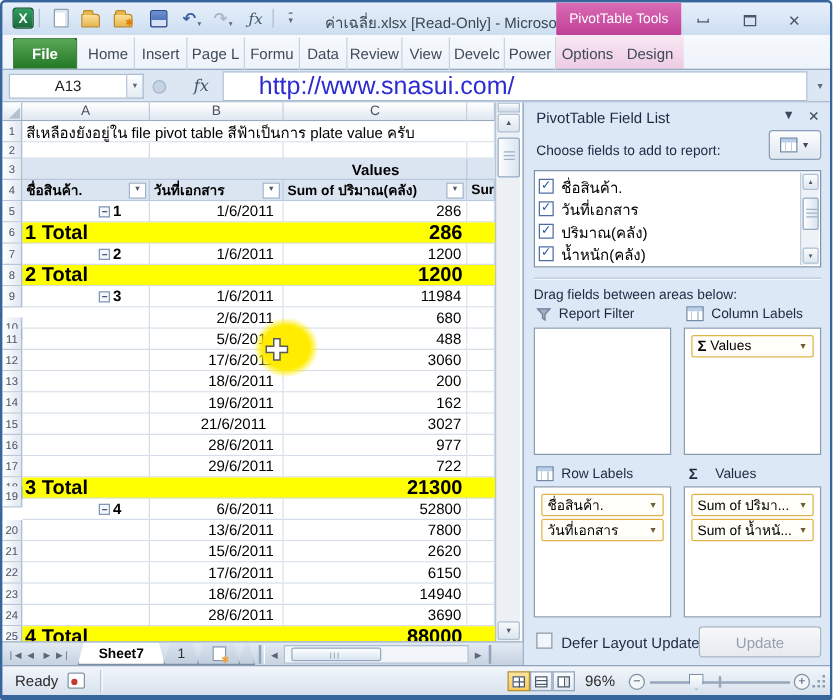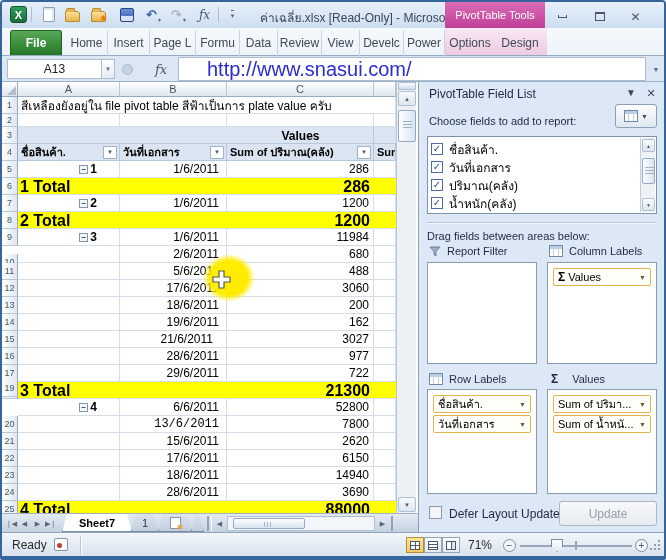--- a/index.html
+++ b/index.html
@@ -397,31 +397,31 @@
         <div class="rowhdr" style="top: 283px; height: 17px; position: absolute;">17</div>
         <div class="cell right" style="left: 16px; top: 283px; width: 102px; height: 17px; padding-right: 22px; position: absolute;"></div>
         <div class="cell right" style="left: 118px; top: 283px; width: 107px; height: 17px; padding-right: 7px; position: absolute;">29/6/2011</div>
         <div class="cell right" style="left: 225px; top: 283px; width: 147px; height: 17px; padding-right: 4px; position: absolute;">722</div>
         <div class="cell" style="left: 372px; top: 283px; width: 22px; height: 17px; position: absolute;"></div>
         <div class="rowhdr" style="top: 300px; height: 17px; position: absolute;">18</div>
         <div class="total-row abs" style="left: 16px; top: 300px; width: 378px; height: 17px; display: flex; align-items: center; position: absolute;">
           <div style="left: 2px; top: 0px; height: 17px; display: flex; align-items: center; position: absolute;">3 Total</div>
           <div style="right: 26px; top: 0px; height: 17px; display: flex; align-items: center; position: absolute;">21300</div>
         </div>
-        <div class="rowhdr" style="top: 298px; height: 17px; position: absolute; text-align: center;">19</div>
+        <div class="rowhdr" style="top: 307px; height: 17px; position: absolute; text-align: center;">19</div>
         <div class="cell right" style="left: 16px; top: 317px; width: 102px; height: 17px; padding-right: 22px; position: absolute; font-weight: bold;">
           <div class="exp-box">−</div>
           <span>4</span>
         </div>
         <div class="cell right" style="left: 118px; top: 317px; width: 107px; height: 17px; padding-right: 7px; position: absolute;">6/6/2011</div>
         <div class="cell right" style="left: 225px; top: 317px; width: 147px; height: 17px; padding-right: 4px; position: absolute;">52800</div>
         <div class="cell" style="left: 372px; top: 317px; width: 22px; height: 17px; position: absolute;"></div>
         <div class="rowhdr" style="top: 334px; height: 17px; position: absolute;">20</div>
         <div class="cell right" style="left: 16px; top: 334px; width: 102px; height: 17px; padding-right: 22px; position: absolute;"></div>
-        <div class="cell right" style="left: 118px; top: 334px; width: 107px; height: 17px; padding-right: 7px; position: absolute; font-family: Liberation Mono, monospace;">13/6/2011</div>
+        <div class="cell right" style="left: 118px; top: 334px; width: 107px; height: 17px; padding-right: 7px; position: absolute;">13/6/2011</div>
         <div class="cell right" style="left: 225px; top: 334px; width: 147px; height: 17px; padding-right: 4px; position: absolute;">7800</div>
         <div class="cell" style="left: 372px; top: 334px; width: 22px; height: 17px; position: absolute;"></div>
         <div class="rowhdr" style="top: 351px; height: 17px; position: absolute;">21</div>
         <div class="cell right" style="left: 16px; top: 351px; width: 102px; height: 17px; padding-right: 22px; position: absolute;"></div>
         <div class="cell right" style="left: 118px; top: 351px; width: 107px; height: 17px; padding-right: 7px; position: absolute;">15/6/2011</div>
         <div class="cell right" style="left: 225px; top: 351px; width: 147px; height: 17px; padding-right: 4px; position: absolute;">2620</div>
         <div class="cell" style="left: 372px; top: 351px; width: 22px; height: 17px; position: absolute;"></div>
         <div class="rowhdr" style="top: 368px; height: 17px; position: absolute;">22</div>
         <div class="cell right" style="left: 16px; top: 368px; width: 102px; height: 17px; padding-right: 22px; position: absolute;"></div>
         <div class="cell right" style="left: 118px; top: 368px; width: 107px; height: 17px; padding-right: 7px; position: absolute;">17/6/2011</div>
@@ -577,21 +577,21 @@
     <div class="st-sep" style="left:78px"></div>
     <div class="viewbtn sel" style="left:404px">
         <div class="vicon grid"></div>
       </div>
     <div class="viewbtn" style="left:422px">
         <div class="vicon lines"></div>
       </div>
     <div class="viewbtn" style="left:440px">
         <div class="vicon split"></div>
       </div>
-    <div id="zoom-pct">71%</div>
+    <div id="zoom-pct">96%</div>
     <div class="zbtn" style="left:501px">−</div>
     <div id="ztrack"></div>
     <div id="znotch"></div>
     <div id="zthumb"></div>
     <div class="zbtn" style="left:633px">+</div>
     <div id="grip"></div>
   </div>
 </div>
 
 </body></html>

